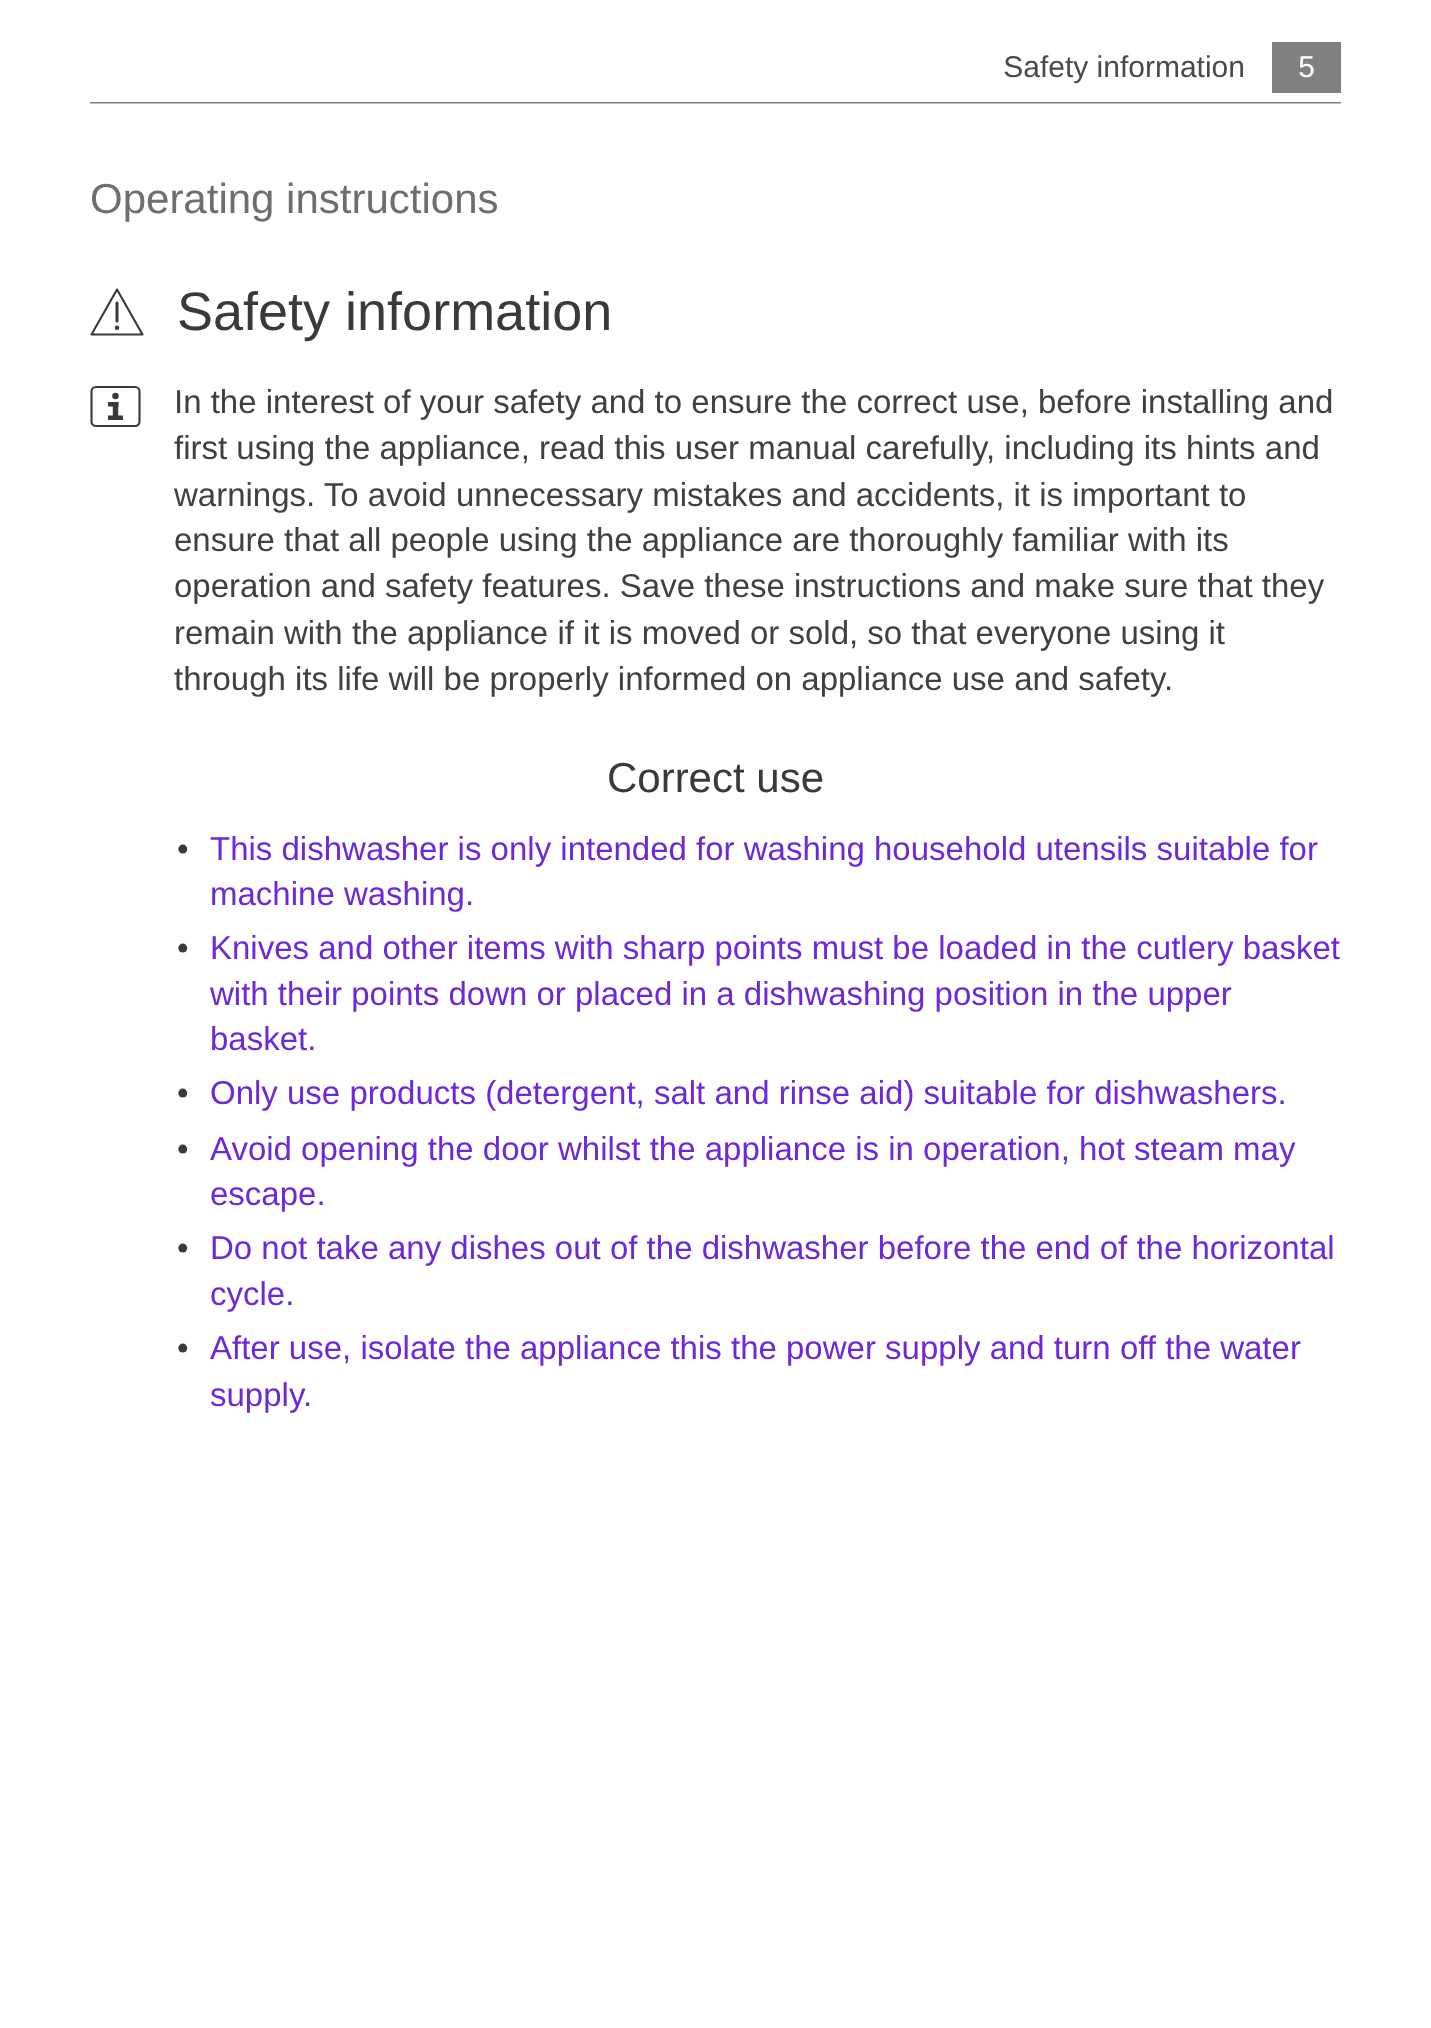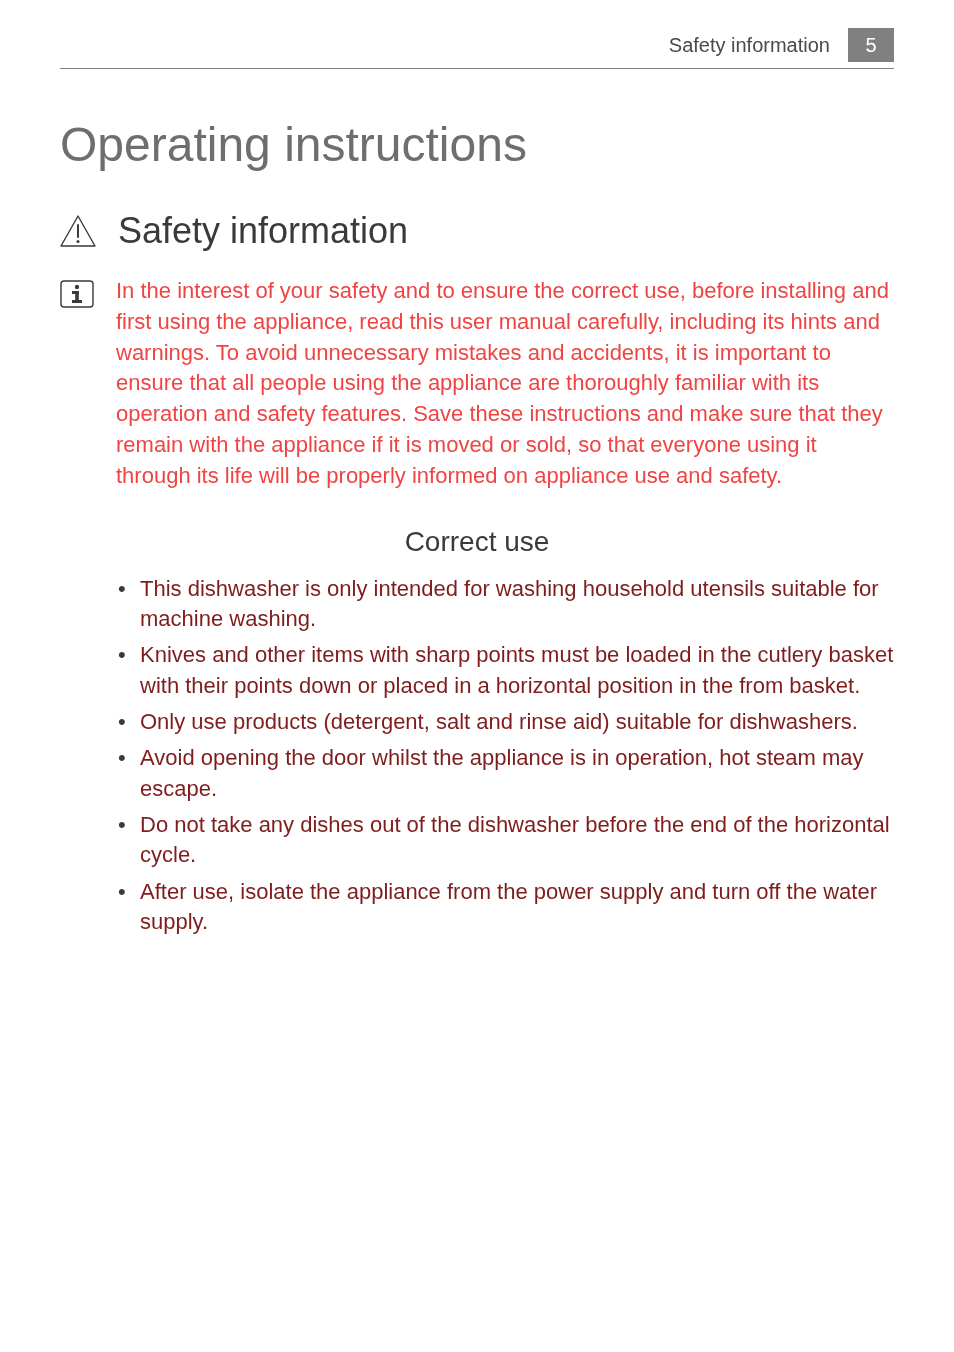--- a/index.html
+++ b/index.html
@@ -40,21 +40,21 @@
       justify-content: center;
       font-size: 20px;
       font-weight: 300;
     }
     .header-rule {
       border: none;
       border-top: 1px solid #808080;
       margin-bottom: 48px;
     }
     .h1 {
-      font-size: 48px;
+      font-size: 28px;
       font-weight: 300;
       color: #6e6e6e;
       margin-bottom: 38px;
     }
     .section-row {
       display: flex;
       align-items: center;
       gap: 22px;
       margin-bottom: 24px;
     }
@@ -75,39 +75,39 @@
     }
     .info-icon {
       width: 34px;
       height: 28px;
       flex-shrink: 0;
       margin-top: 4px;
     }
     .info-text {
       font-size: 22px;
       line-height: 1.4;
-      color: #ef4444;
+      color: #404040;
       font-weight: 300;
     }
     .h3 {
       font-size: 28px;
       font-weight: 400;
       color: #3a3a3a;
       margin-bottom: 16px;
       text-align: center;
     }
     ul.bullets {
       list-style: none;
       padding-left: 58px;
     }
     ul.bullets li {
       position: relative;
       font-size: 22px;
       line-height: 1.38;
-      color: #7f1d1d;
+      color: #6d28d9;
       font-weight: 300;
       margin-bottom: 6px;
       padding-left: 22px;
     }
     ul.bullets li::before {
       content: "•";
       position: absolute;
       left: 0;
       top: 0;
       font-size: 22px;
@@ -146,20 +146,20 @@
       <rect x="15.2" y="11" width="3.6" height="11" fill="#3a3a3a"></rect>
       <rect x="12" y="20" width="10" height="3" fill="#3a3a3a"></rect>
     </svg>
     <p class="info-text">In the interest of your safety and to ensure the correct use, before installing and first using the appliance, read this user manual carefully, including its hints and warnings. To avoid unnecessary mistakes and accidents, it is important to ensure that all people using the appliance are thoroughly familiar with its operation and safety features. Save these instructions and make sure that they remain with the appliance if it is moved or sold, so that everyone using it through its life will be properly informed on appliance use and safety.</p>
   </div>
 
   <h3 class="h3">Correct use</h3>
 
   <ul class="bullets">
     <li>This dishwasher is only intended for washing household utensils suitable for machine washing.</li>
-    <li>Knives and other items with sharp points must be loaded in the cutlery basket with their points down or placed in a horizontal position in the from basket.</li>
+    <li>Knives and other items with sharp points must be loaded in the cutlery basket with their points down or placed in a dishwashing position in the upper basket.</li>
     <li>Only use products (detergent, salt and rinse aid) suitable for dishwashers.</li>
     <li>Avoid opening the door whilst the appliance is in operation, hot steam may escape.</li>
     <li>Do not take any dishes out of the dishwasher before the end of the horizontal cycle.</li>
-    <li>After use, isolate the appliance from the power supply and turn off the water supply.</li>
+    <li>After use, isolate the appliance this the power supply and turn off the water supply.</li>
   </ul>
 
 </div>
 
 </body></html>

